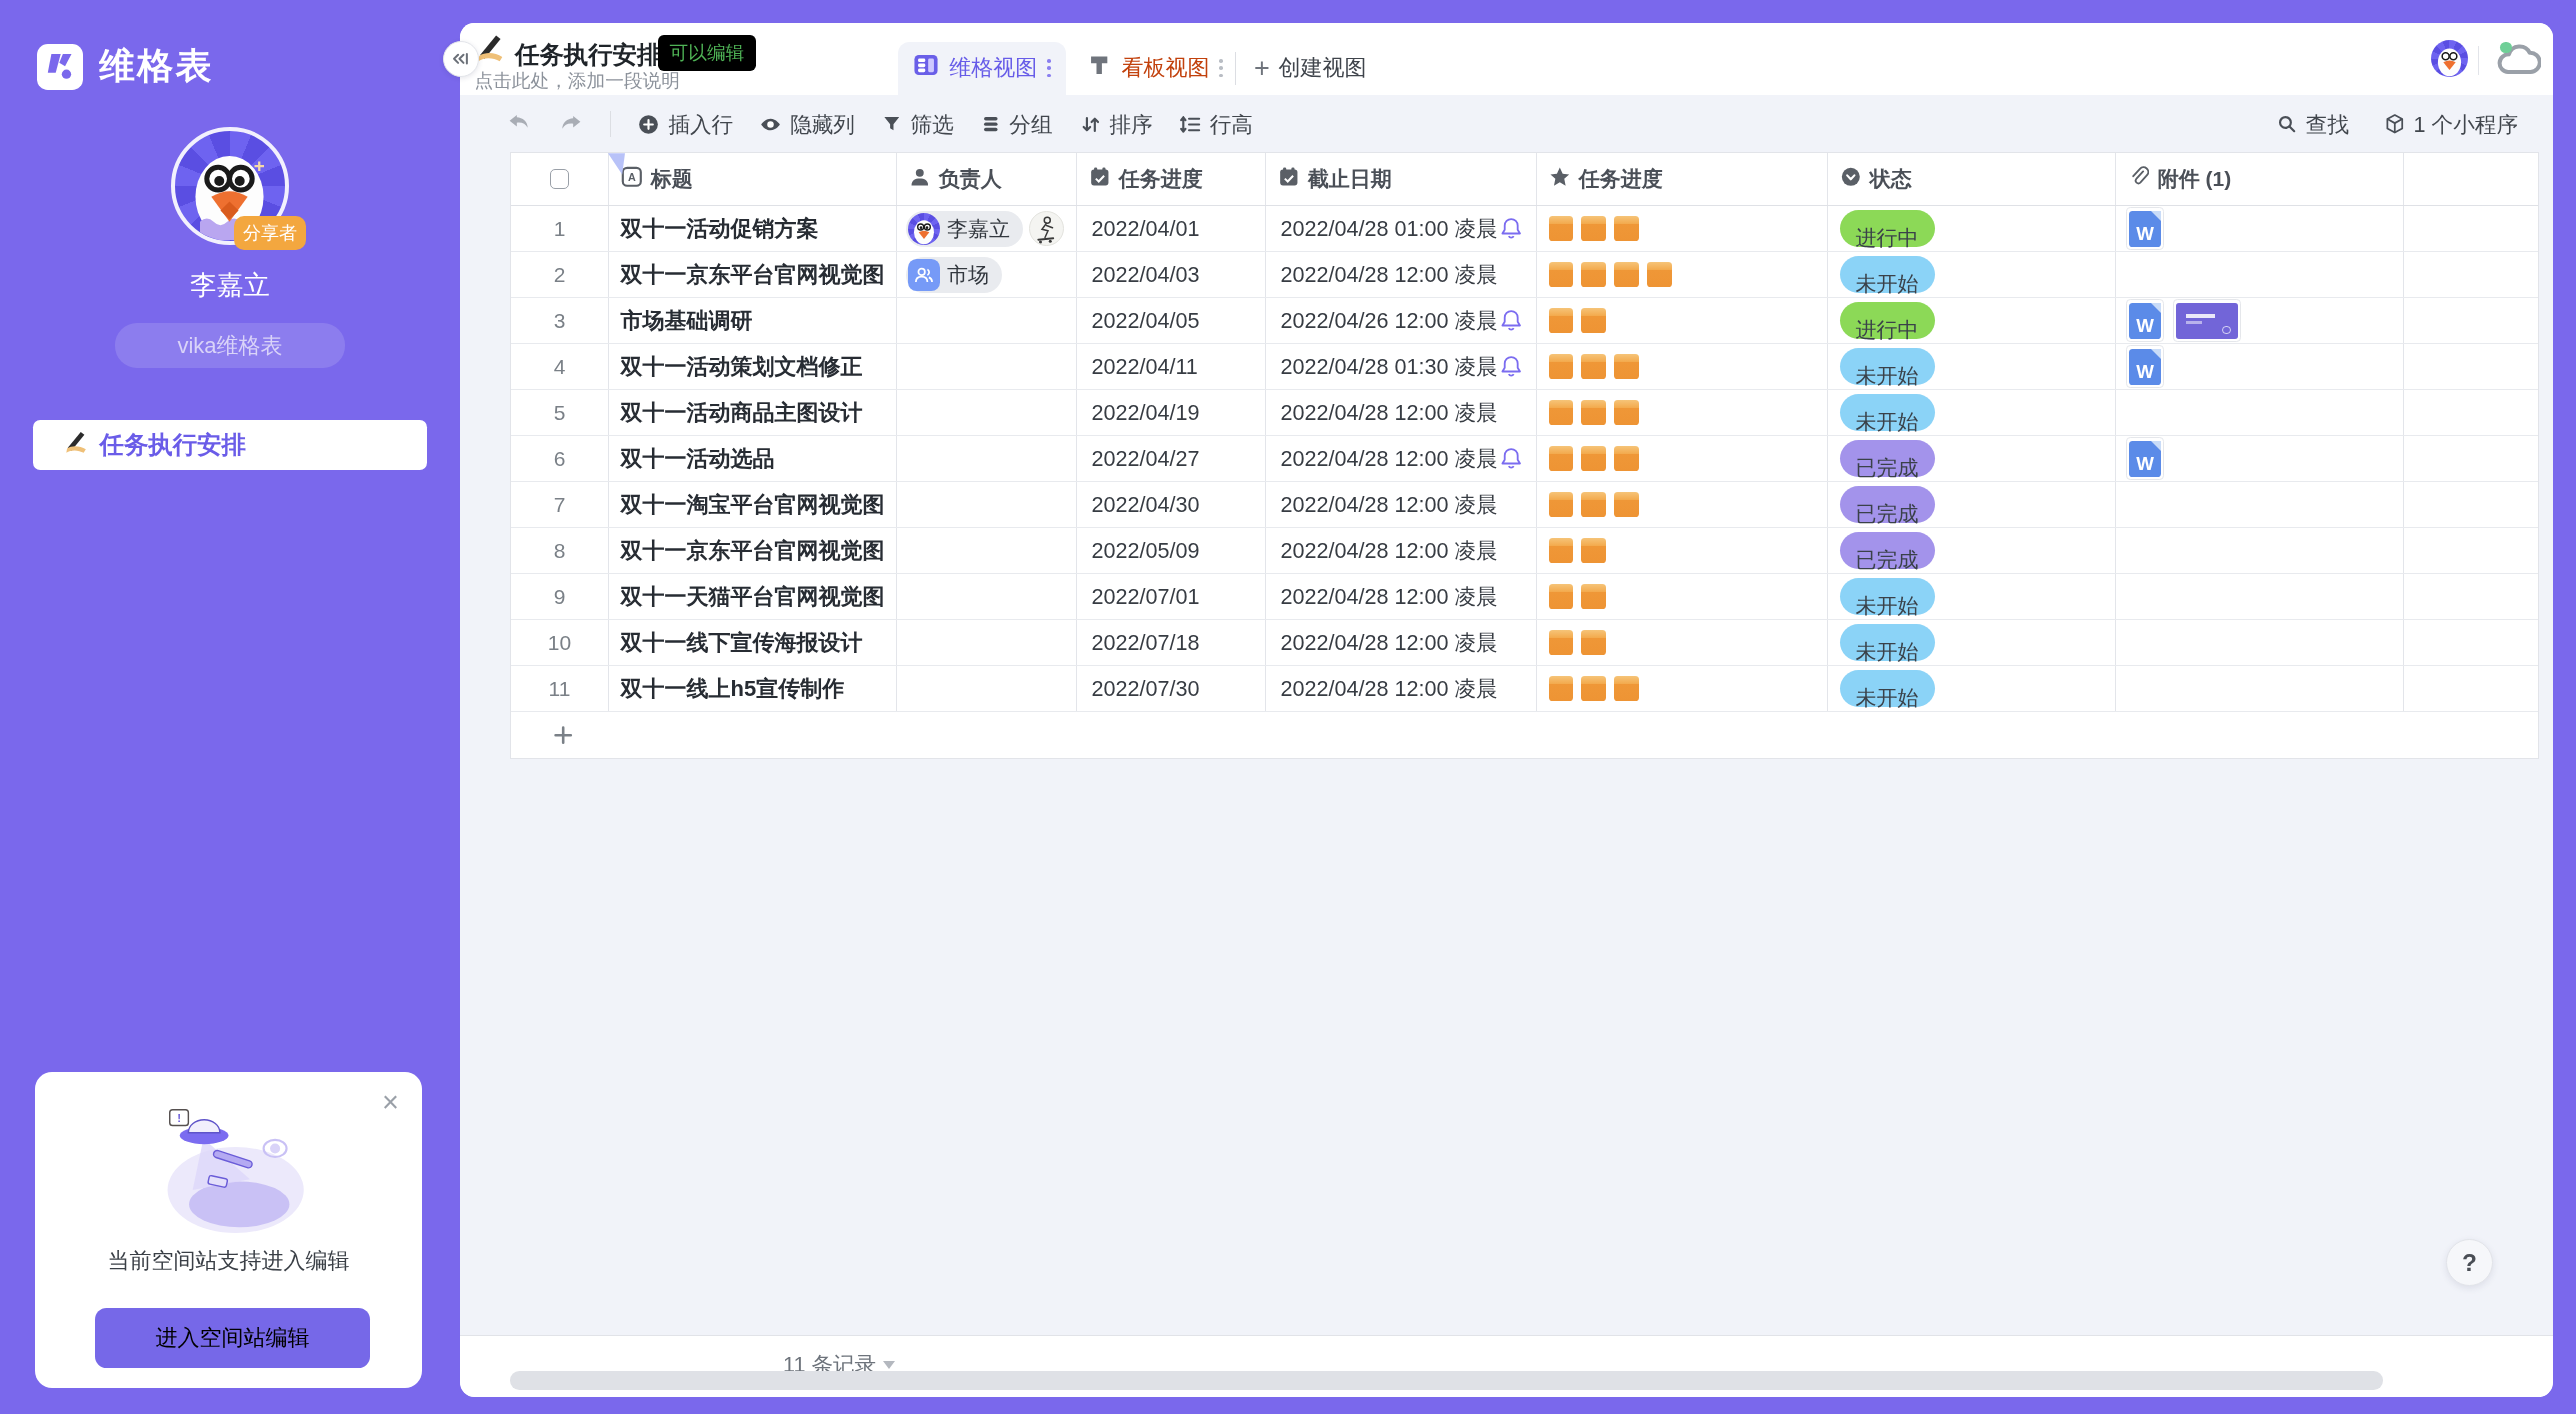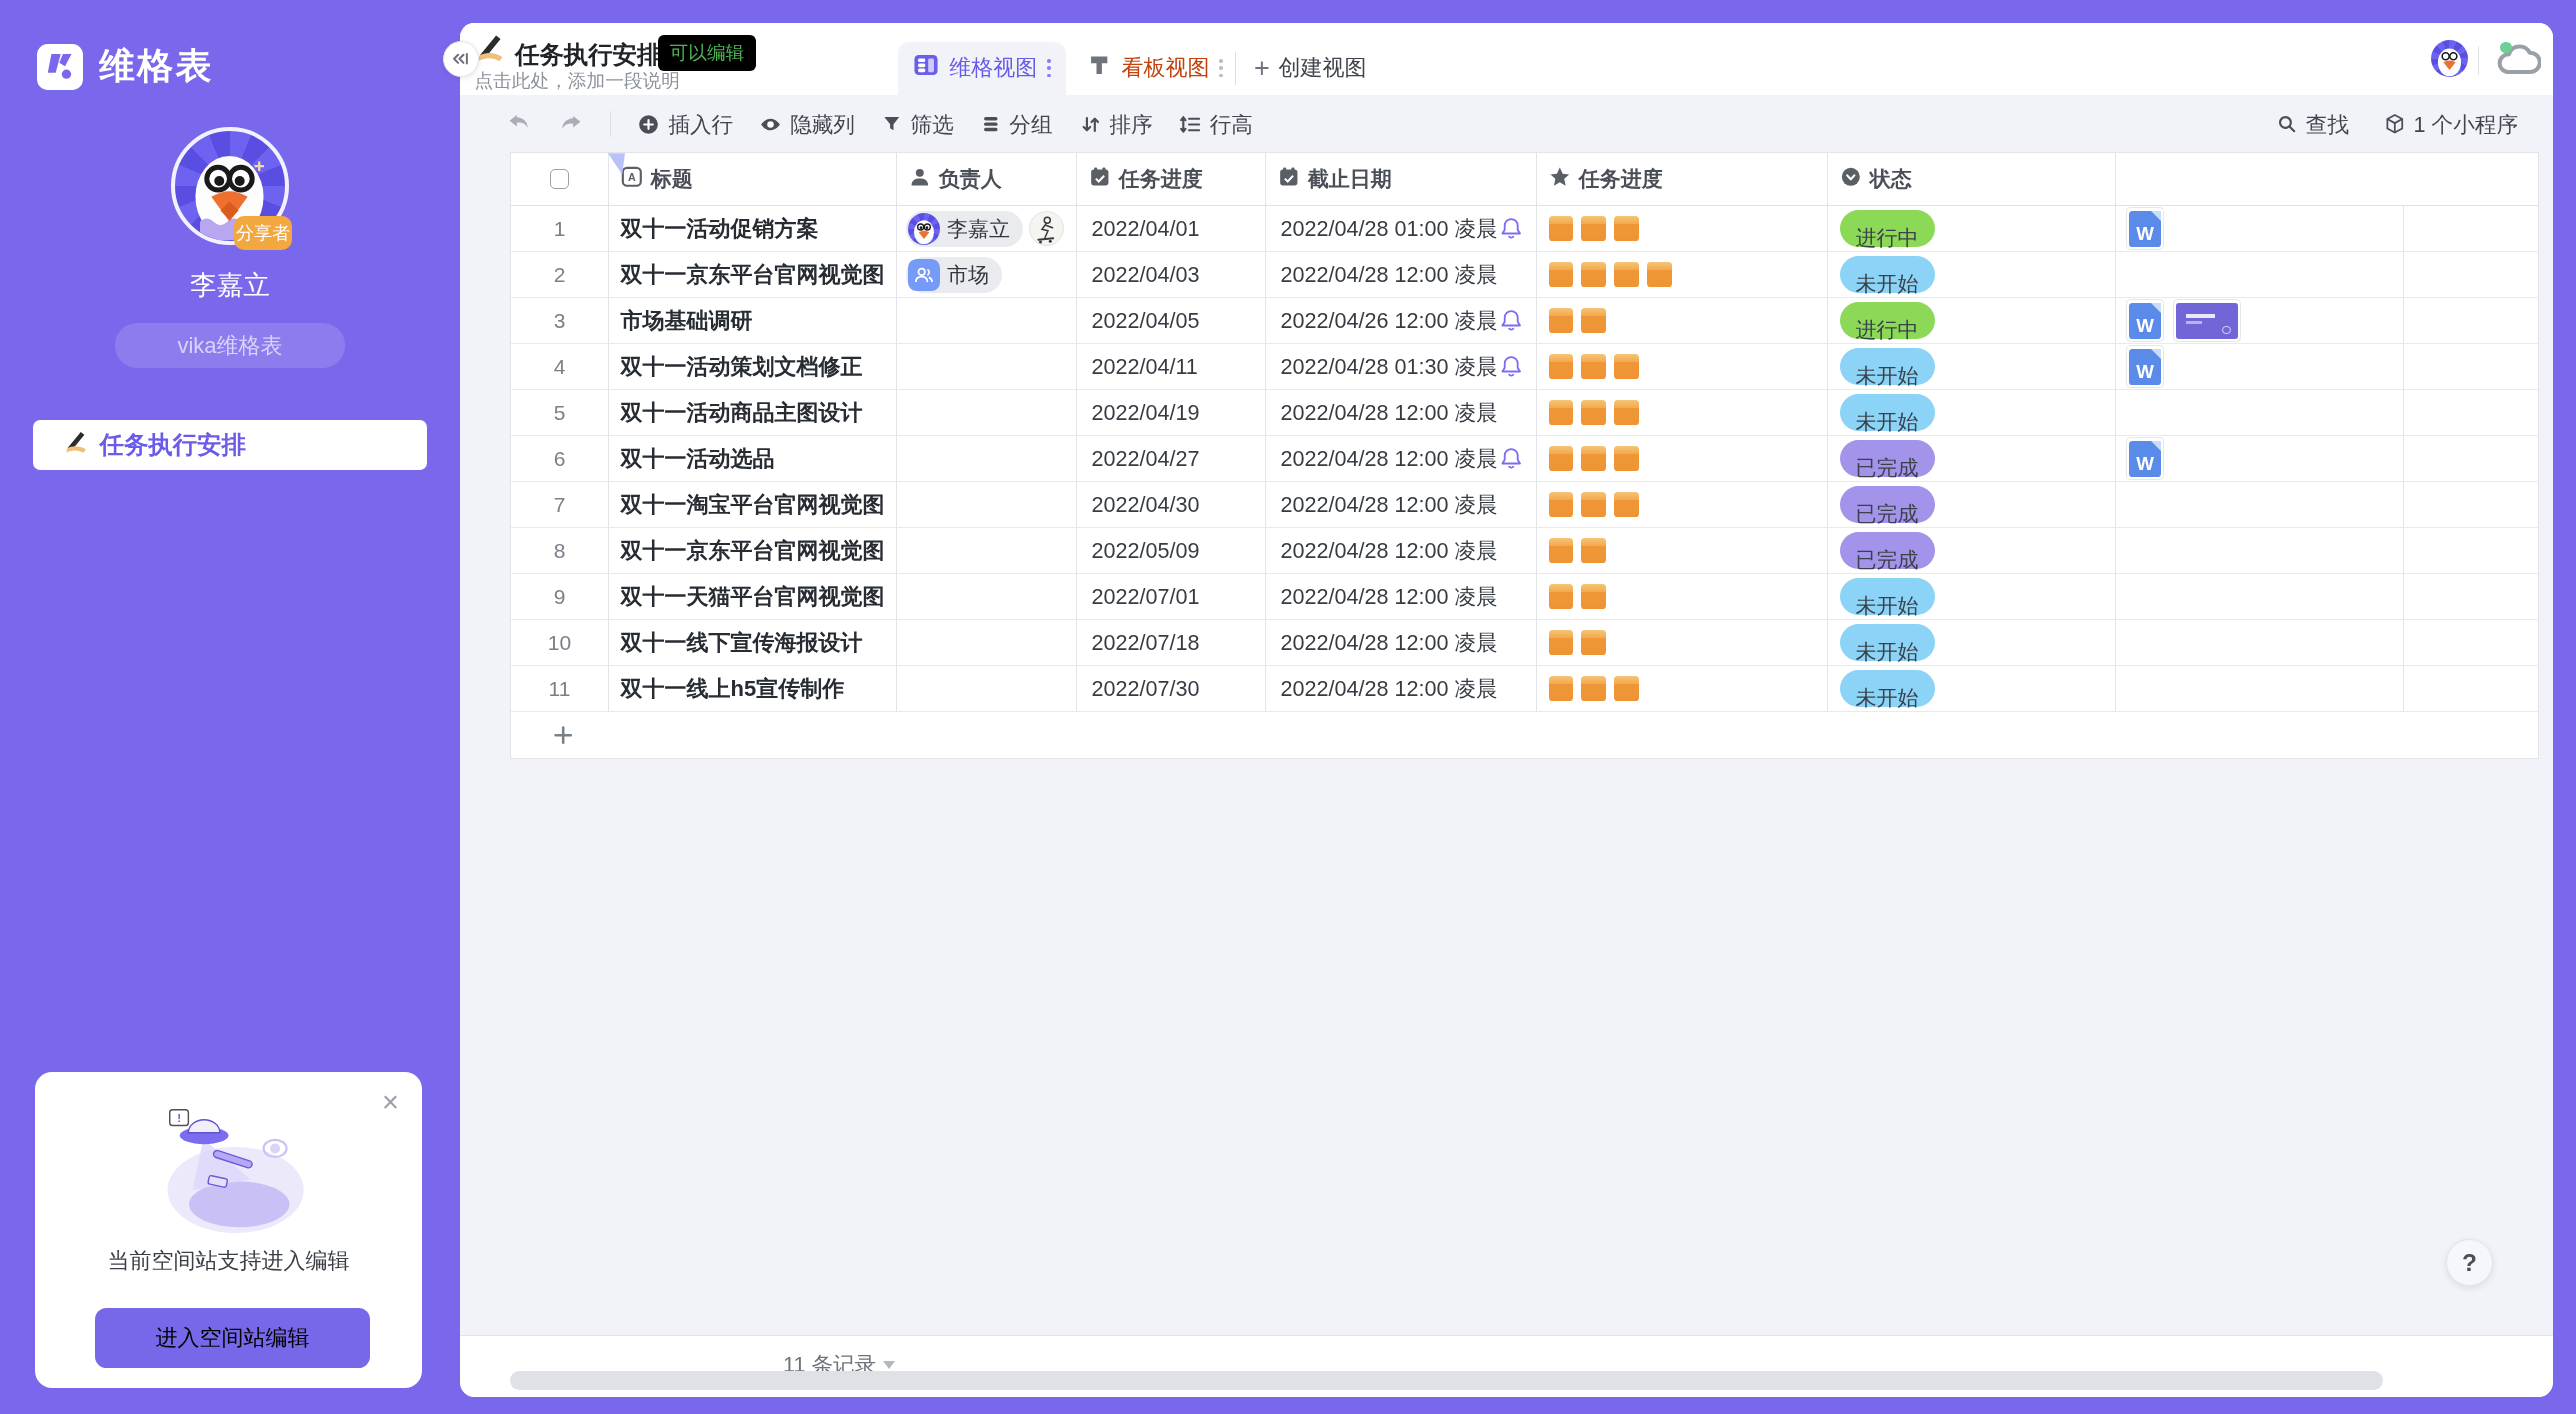--- a/index.html
+++ b/index.html
@@ -7,21 +7,21 @@
   body { position:relative; background:#7a68ec; font-family:"Liberation Sans","DejaVu Sans",sans-serif; color:#33383f; }
 
   
   .sidebar { position:absolute; left:0; top:0; width:460px; height:1415px; background:#7a68ec; }
   .logo-row { position:absolute; left:37px; top:42px; display:flex; align-items:center; gap:16px; }
   .logo-box { width:46px; height:46px; }
   .logo-text { color:#fff; font-size:36px; font-weight:bold; letter-spacing:2.2px; }
   .avatar-big { position:absolute; left:171px; top:127px; width:118px; height:118px; border-radius:50%;
     background:repeating-conic-gradient(#6e63f0 0 22.5deg,#5a4ee2 22.5deg 45deg); border:4.3px solid #f2f1fd; overflow:hidden; }
   .share-badge { position:absolute; left:234px; top:216px; background:#f3a73f; color:#fff; font-size:18px;
-    padding:5px 2px; border-radius:10px; }
+    padding:5px 9px; border-radius:10px; }
   .user-name { position:absolute; left:0; top:267px; width:460px; text-align:center; color:#fff; font-size:26.6px; }
   .ws-pill { position:absolute; left:115px; top:323px; width:230px; height:45px; border-radius:22px;
     background:rgba(255,255,255,.14); color:#d9d3f8; font-size:22px; display:flex; align-items:center; justify-content:center; }
   .nav-item { position:absolute; left:33px; top:420px; width:394px; height:50px; background:#fff; border-radius:7.2px;
     display:flex; align-items:center; padding-left:29px; gap:11.5px; color:#6a5ce8; font-size:24.4px; font-weight:bold; }
 
   
   .promo { position:absolute; left:35px; top:1072px; width:387px; height:316px; background:#fff; border-radius:17px; }
   .promo-close { position:absolute; right:23px; top:16px; font-size:29px; color:#9aa0a8; line-height:1; }
   .promo-art { position:absolute; left:107px; top:32px; }
@@ -371,20 +371,26 @@
             </svg></span>
           <span>任务进度</span>
         </div>
         <div class="cell hcell c6">
           <span><svg viewBox="0 0 30 30" width="21.6" height="21.6">
               <circle cx="15" cy="15" r="12.5" fill="#5a5f66"></circle>
               <path d="M10 13 l5 5.5 5 -5.5" stroke="#fff" stroke-width="3" fill="none" stroke-linecap="round" stroke-linejoin="round"></path>
             </svg></span>
           <span>状态</span>
         </div>
+        <div class="cell hcell c7">
+          <span><svg viewBox="0 0 30 30" width="21.6" height="21.6" fill="none" stroke="#5a5f66" stroke-width="2.6" stroke-linecap="round">
+              <path d="M21 7.5 l-9.5 10.5 a3.8 3.8 0 0 0 5.6 5.1 l9.3 -10.3 a6.6 6.6 0 0 0 -9.8 -8.9 l-9.3 10.3"></path>
+            </svg></span>
+          <span>附件 (1)</span>
+        </div>
         <div class="cell c8"></div>
       </div>
     <div id="tbody">
         <div class="trow">
           <div class="cell c0">
             <span class="rownum">1</span>
           </div>
           <div class="cell c1 title-cell">
             <span>双十一活动促销方案</span>
           </div>

